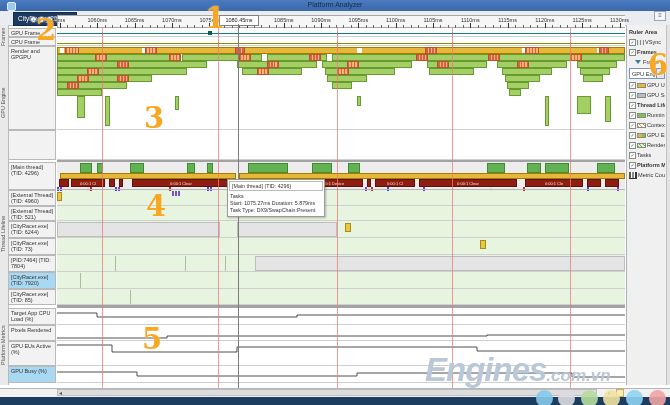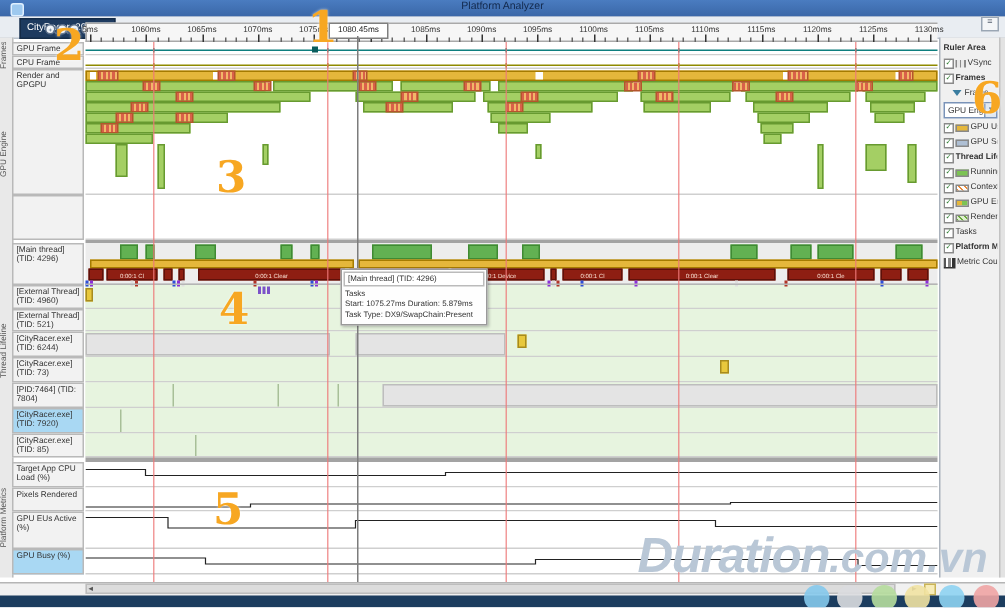--- a/index.html
+++ b/index.html
@@ -52,21 +52,21 @@
   .ddl .ddbtn{width:7px;height:100%;background:#dfe8f2;border-left:1px solid #7a93b8;font-size:4px;line-height:8px;text-align:center;color:#33506e;flex:none;}
   
   #hscroll{position:absolute;left:0;top:388px;width:670px;height:9px;background:#f1f1f1;border-top:1px solid #b5b5b5;}
   .harrow{position:absolute;top:390px;font-size:5px;color:#555;}
   #hthumb{position:absolute;left:57px;top:389px;width:540px;height:7px;background:#dcdcdc;border:1px solid #bdbdbd;box-sizing:border-box;}
   #pageicon{position:absolute;left:616px;top:389px;width:8px;height:8px;background:#f7ecb8;border:1px solid #c9b458;box-sizing:border-box;}
   #bottombar{position:absolute;left:0;top:397px;width:670px;height:8px;background:#1c3d5f;}
   
   #watermark{position:absolute;left:425px;top:351px;z-index:60;color:#b9c7d6;font-weight:bold;font-style:italic;letter-spacing:-1px;white-space:nowrap;}
   #wm-main{font-size:33px;}
-  #wm-suffix{font-size:28px;letter-spacing:0;}
+  #wm-suffix{font-size:17px;letter-spacing:0;}
   .wdot{position:absolute;width:17px;height:17px;border-radius:50%;z-index:59;opacity:.9;}
   .annot{position:absolute;z-index:70;font-family:"DejaVu Serif",serif;font-weight:bold;font-size:29px;color:#f7a722;text-shadow:0 0 2px rgba(255,255,255,.7);}
   svg.metric{position:absolute;left:57px;z-index:5;}
 </style>
 </head>
 <body>
 
 <div id="stage">
   <div id="titlebar">
     <div id="appicon"></div>
@@ -368,21 +368,21 @@
   </div>
   <div id="rstrip"></div>
 
   <div id="hscroll"></div>
   <div id="hthumb"></div>
   <div class="harrow" style="left:58px;">◄</div>
   <div class="harrow" style="left:607px;">►</div>
   <div id="pageicon"></div>
   <div id="bottombar"></div>
 
-  <div id="watermark"><span id="wm-main">Duration</span><span id="wm-suffix">.com.vn</span></div>
+  <div id="watermark"><span id="wm-main">Engines</span><span id="wm-suffix">.com.vn</span></div>
   <div id="wmdots">
       <div class="wdot" style="left: 536px; top: 390px; background: rgb(133, 201, 236);"></div>
       <div class="wdot" style="left: 558px; top: 390px; background: rgb(218, 220, 223);"></div>
       <div class="wdot" style="left: 581px; top: 390px; background: rgb(182, 221, 157);"></div>
       <div class="wdot" style="left: 603px; top: 390px; background: rgb(241, 226, 162);"></div>
       <div class="wdot" style="left: 626px; top: 390px; background: rgb(142, 211, 242);"></div>
       <div class="wdot" style="left: 649px; top: 390px; background: rgb(240, 164, 164);"></div>
     </div>
   <div id="annots">
       <div class="annot" style="left: 205px; top: 1px;">1</div>

